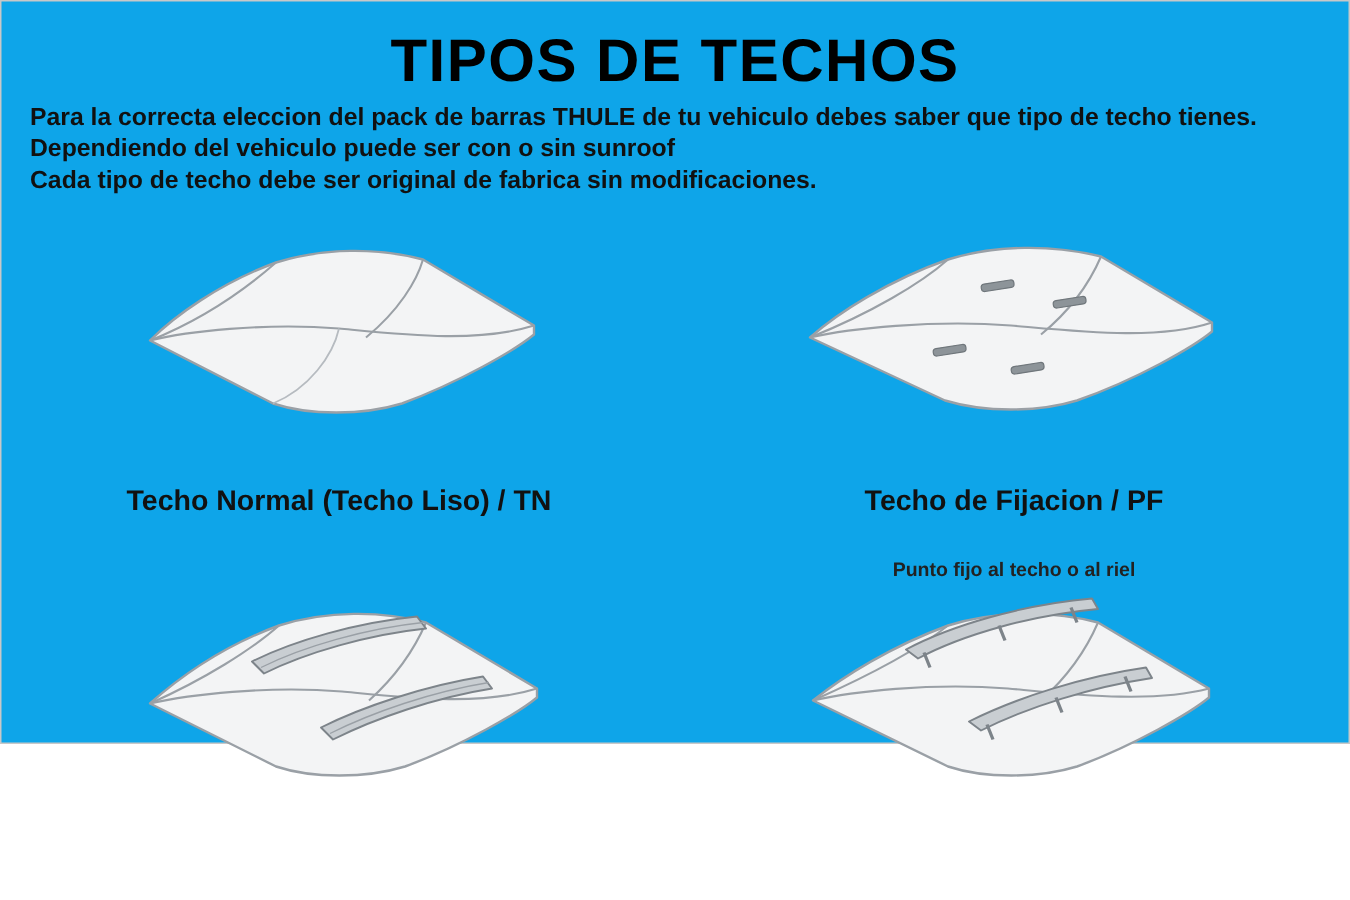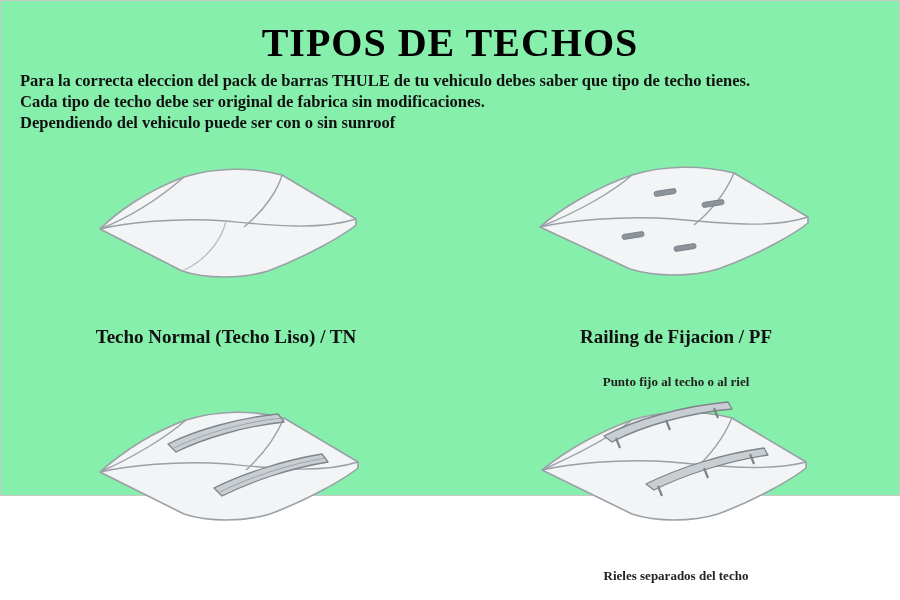--- a/index.html
+++ b/index.html
@@ -13,22 +13,21 @@
     font-family: "Liberation Sans", sans-serif;
     color: #000000;
     overflow: hidden;
   }
   .page {
     position: relative;
     width: 900px;
     height: 496px;
     box-sizing: border-box;
     border: 1px solid #c8c8c8;
-    background: #86efac;
-    font-family: Liberation Serif, serif;
+    background: #0ea5e9;
   }
   .title {
     text-align: center;
     font-size: 40px;
     font-weight: bold;
     letter-spacing: 1px;
     margin-top: 18px;
     margin-bottom: 4px;
     color: #000;
   }
@@ -82,22 +81,22 @@
 </style>
 </head>
 <body>
 
 <div class="page">
 
   <div class="title">TIPOS DE TECHOS</div>
 
   <div class="subtitle-block">
     <div class="subtitle-line">Para la correcta eleccion del pack de barras THULE de tu vehiculo debes saber que tipo de techo tienes.</div>
+    <div class="subtitle-line">Dependiendo del vehiculo puede ser con o sin sunroof</div>
     <div class="subtitle-line">Cada tipo de techo debe ser original de fabrica sin modificaciones.</div>
-    <div class="subtitle-line">Dependiendo del vehiculo puede ser con o sin sunroof</div>
   </div>
 
   <div class="grid">
 
     <div class="cell">
       <svg class="art" viewBox="0 0 340 150">
         <g fill="#f3f4f5" stroke="#9aa0a6" stroke-width="1.6" stroke-linejoin="round">
           <path d="M44 78 C 60 62, 90 40, 128 26 C 160 16, 196 16, 226 24 L 300 68 L 300 74 C 288 84, 250 106, 212 120 C 186 128, 150 128, 126 120 Z"></path>
         </g>
         <g fill="none" stroke="#9aa0a6" stroke-width="1.4">
@@ -124,21 +123,21 @@
           <path d="M126 24 C 108 40, 74 60, 34 76"></path>
         </g>
 
         <g fill="#8d9499" stroke="#6f767b" stroke-width="0.8">
           <rect x="148" y="39" width="22" height="5" rx="2.2" transform="rotate(-9 159 41)"></rect>
           <rect x="196" y="50" width="22" height="5" rx="2.2" transform="rotate(-9 207 52)"></rect>
           <rect x="116" y="82" width="22" height="5" rx="2.2" transform="rotate(-9 127 84)"></rect>
           <rect x="168" y="94" width="22" height="5" rx="2.2" transform="rotate(-9 179 96)"></rect>
         </g>
       </svg>
-      <div class="cap">Railing de Fijacion / PF</div>
+      <div class="cap">Techo de Fijacion / PF</div>
       <div class="cap-sub">Punto fijo al techo o al riel</div>
     </div>
 
     <div class="cell cell-r2">
       <svg class="art" viewBox="0 0 340 150">
         <g fill="#f3f4f5" stroke="#9aa0a6" stroke-width="1.6" stroke-linejoin="round">
           <path d="M44 80 C 62 64, 92 42, 130 28 C 162 18, 198 18, 228 26 L 302 70 L 302 76 C 290 86, 252 108, 214 122 C 188 130, 152 130, 128 122 Z"></path>
         </g>
         <g fill="none" stroke="#9aa0a6" stroke-width="1.4">
           <path d="M44 80 C 70 74, 122 68, 172 72 C 214 76, 264 82, 302 70"></path>
@@ -174,17 +173,16 @@
         </g>
         <g stroke="#7d848a" stroke-width="2.2" fill="none">
           <path d="M110 46 L 114 56"></path>
           <path d="M160 28 L 164 38"></path>
           <path d="M208 16 L 212 26"></path>
           <path d="M152 94 L 156 104"></path>
           <path d="M198 76 L 202 86"></path>
           <path d="M244 62 L 248 72"></path>
         </g>
       </svg>
-      <div class="cap-sub">Rieles separados del techo</div>
     </div>
 
   </div>
 </div>
 
 </body></html>

